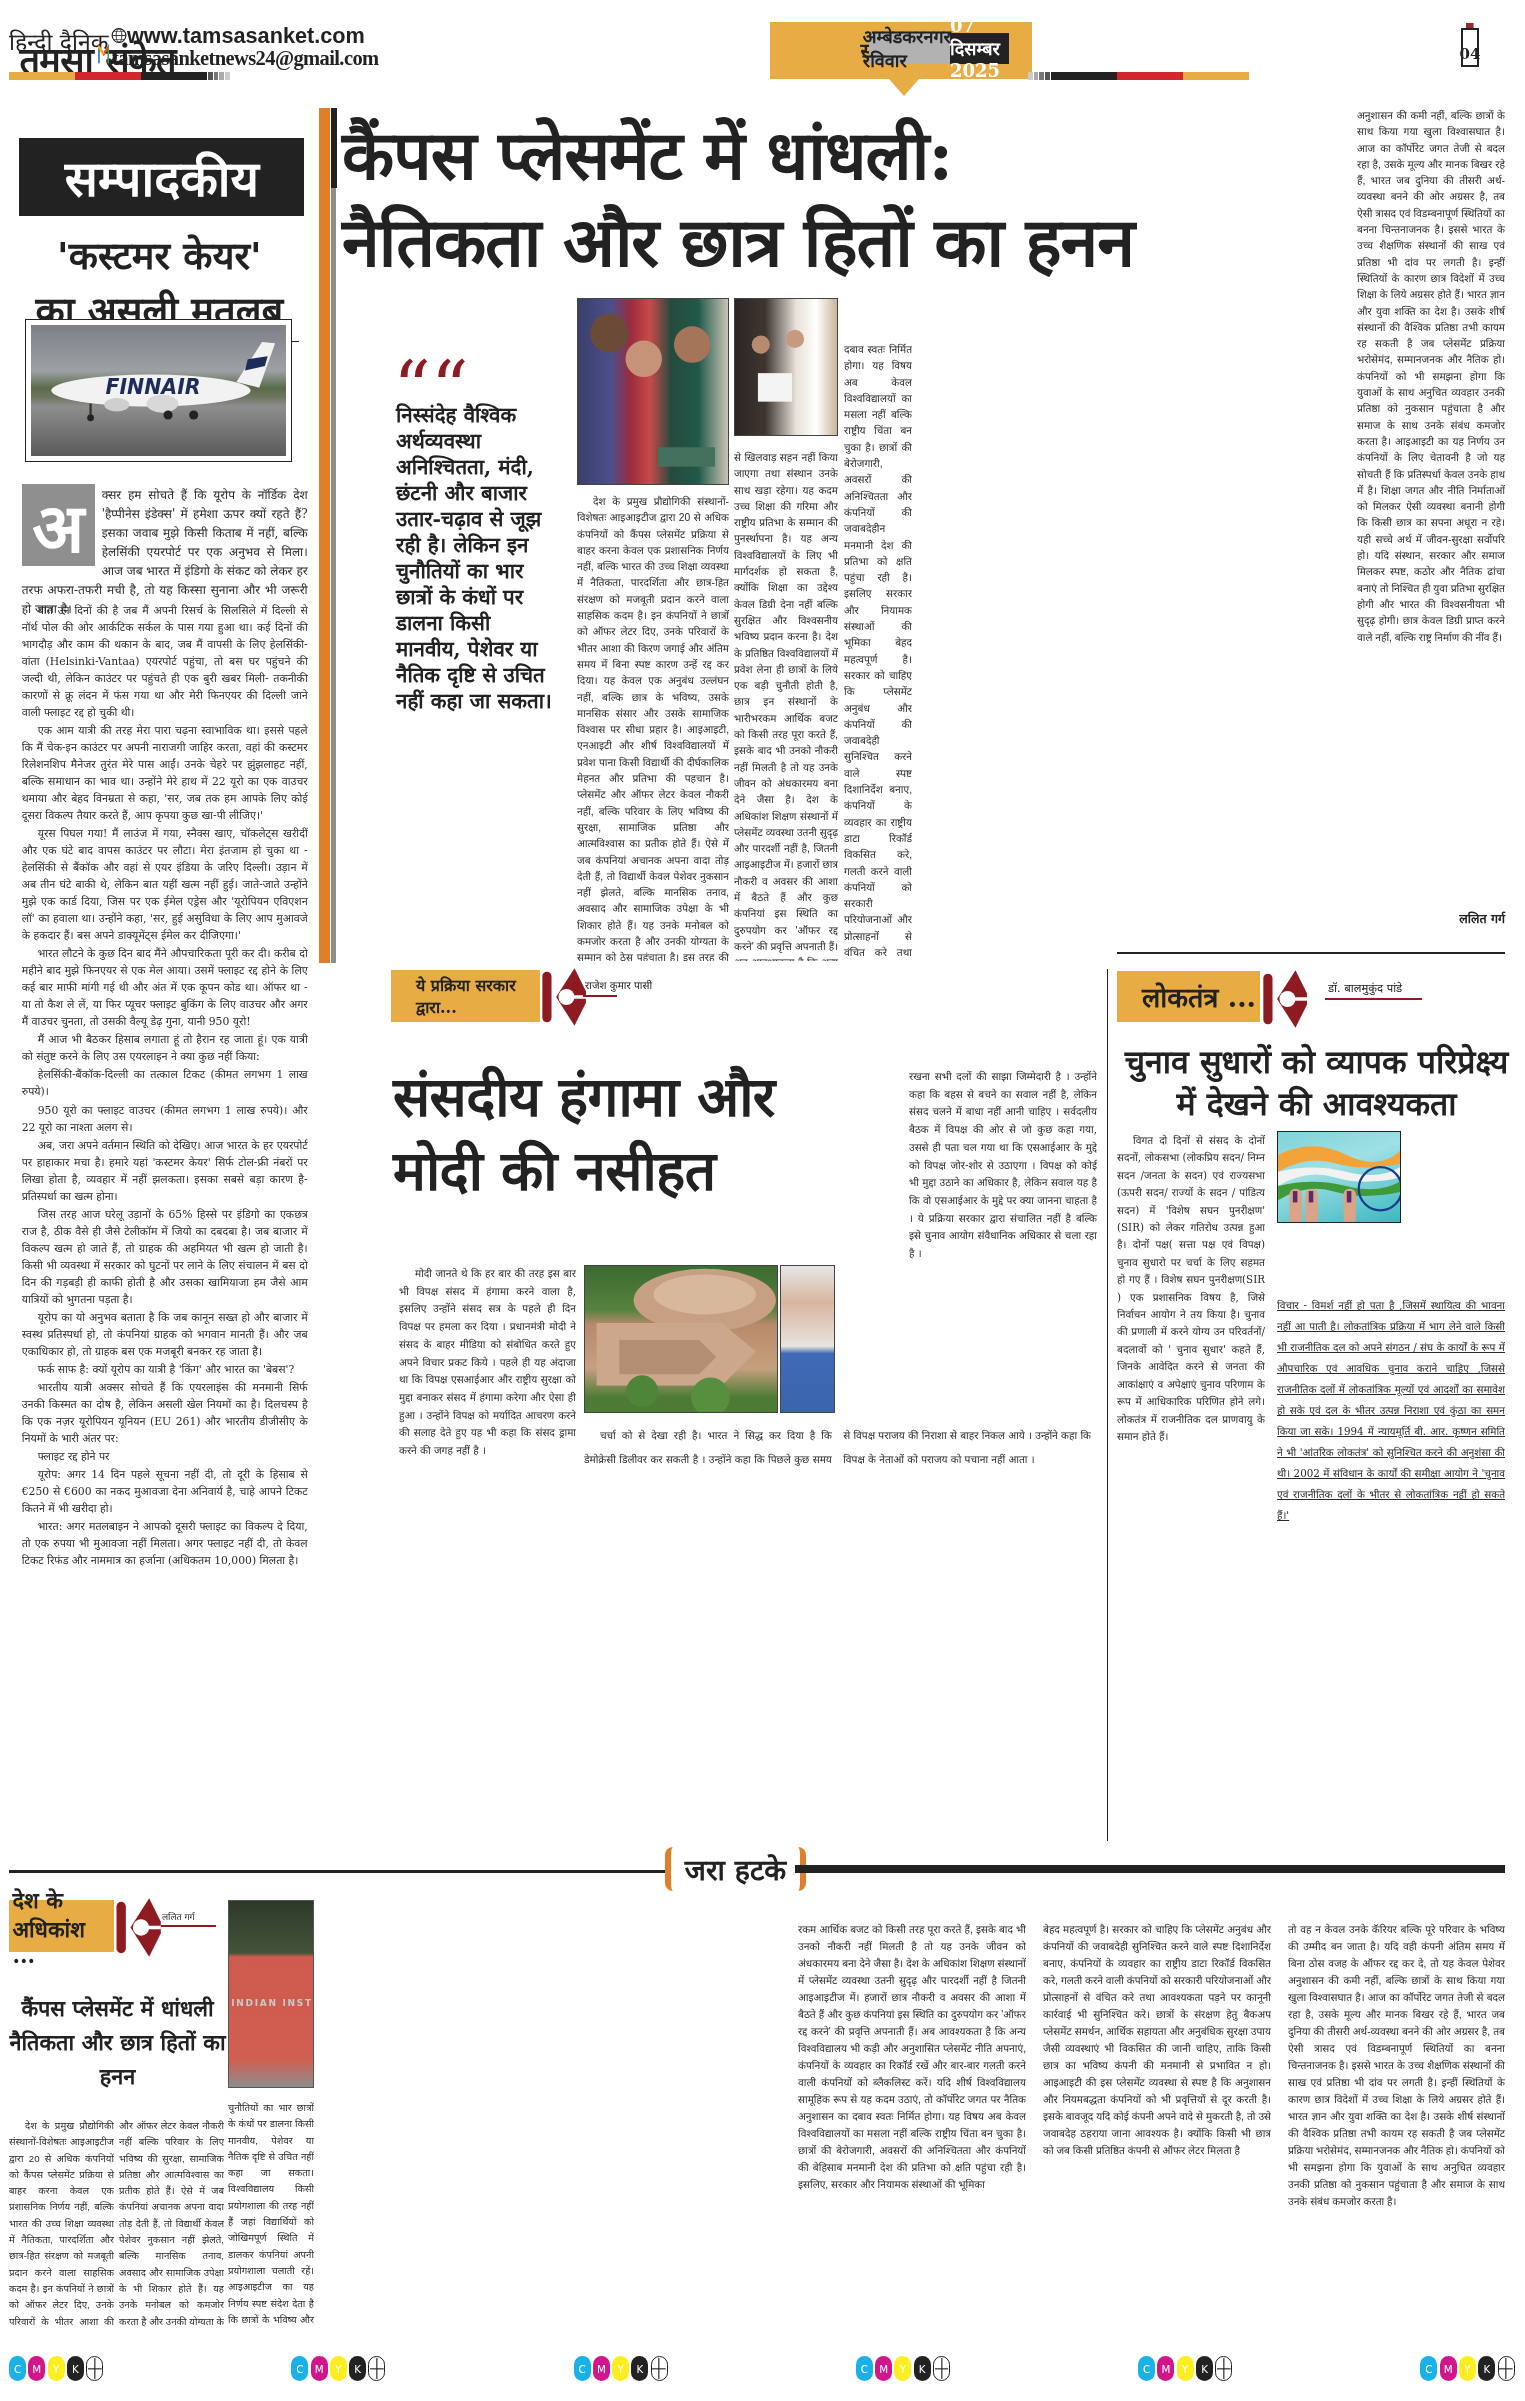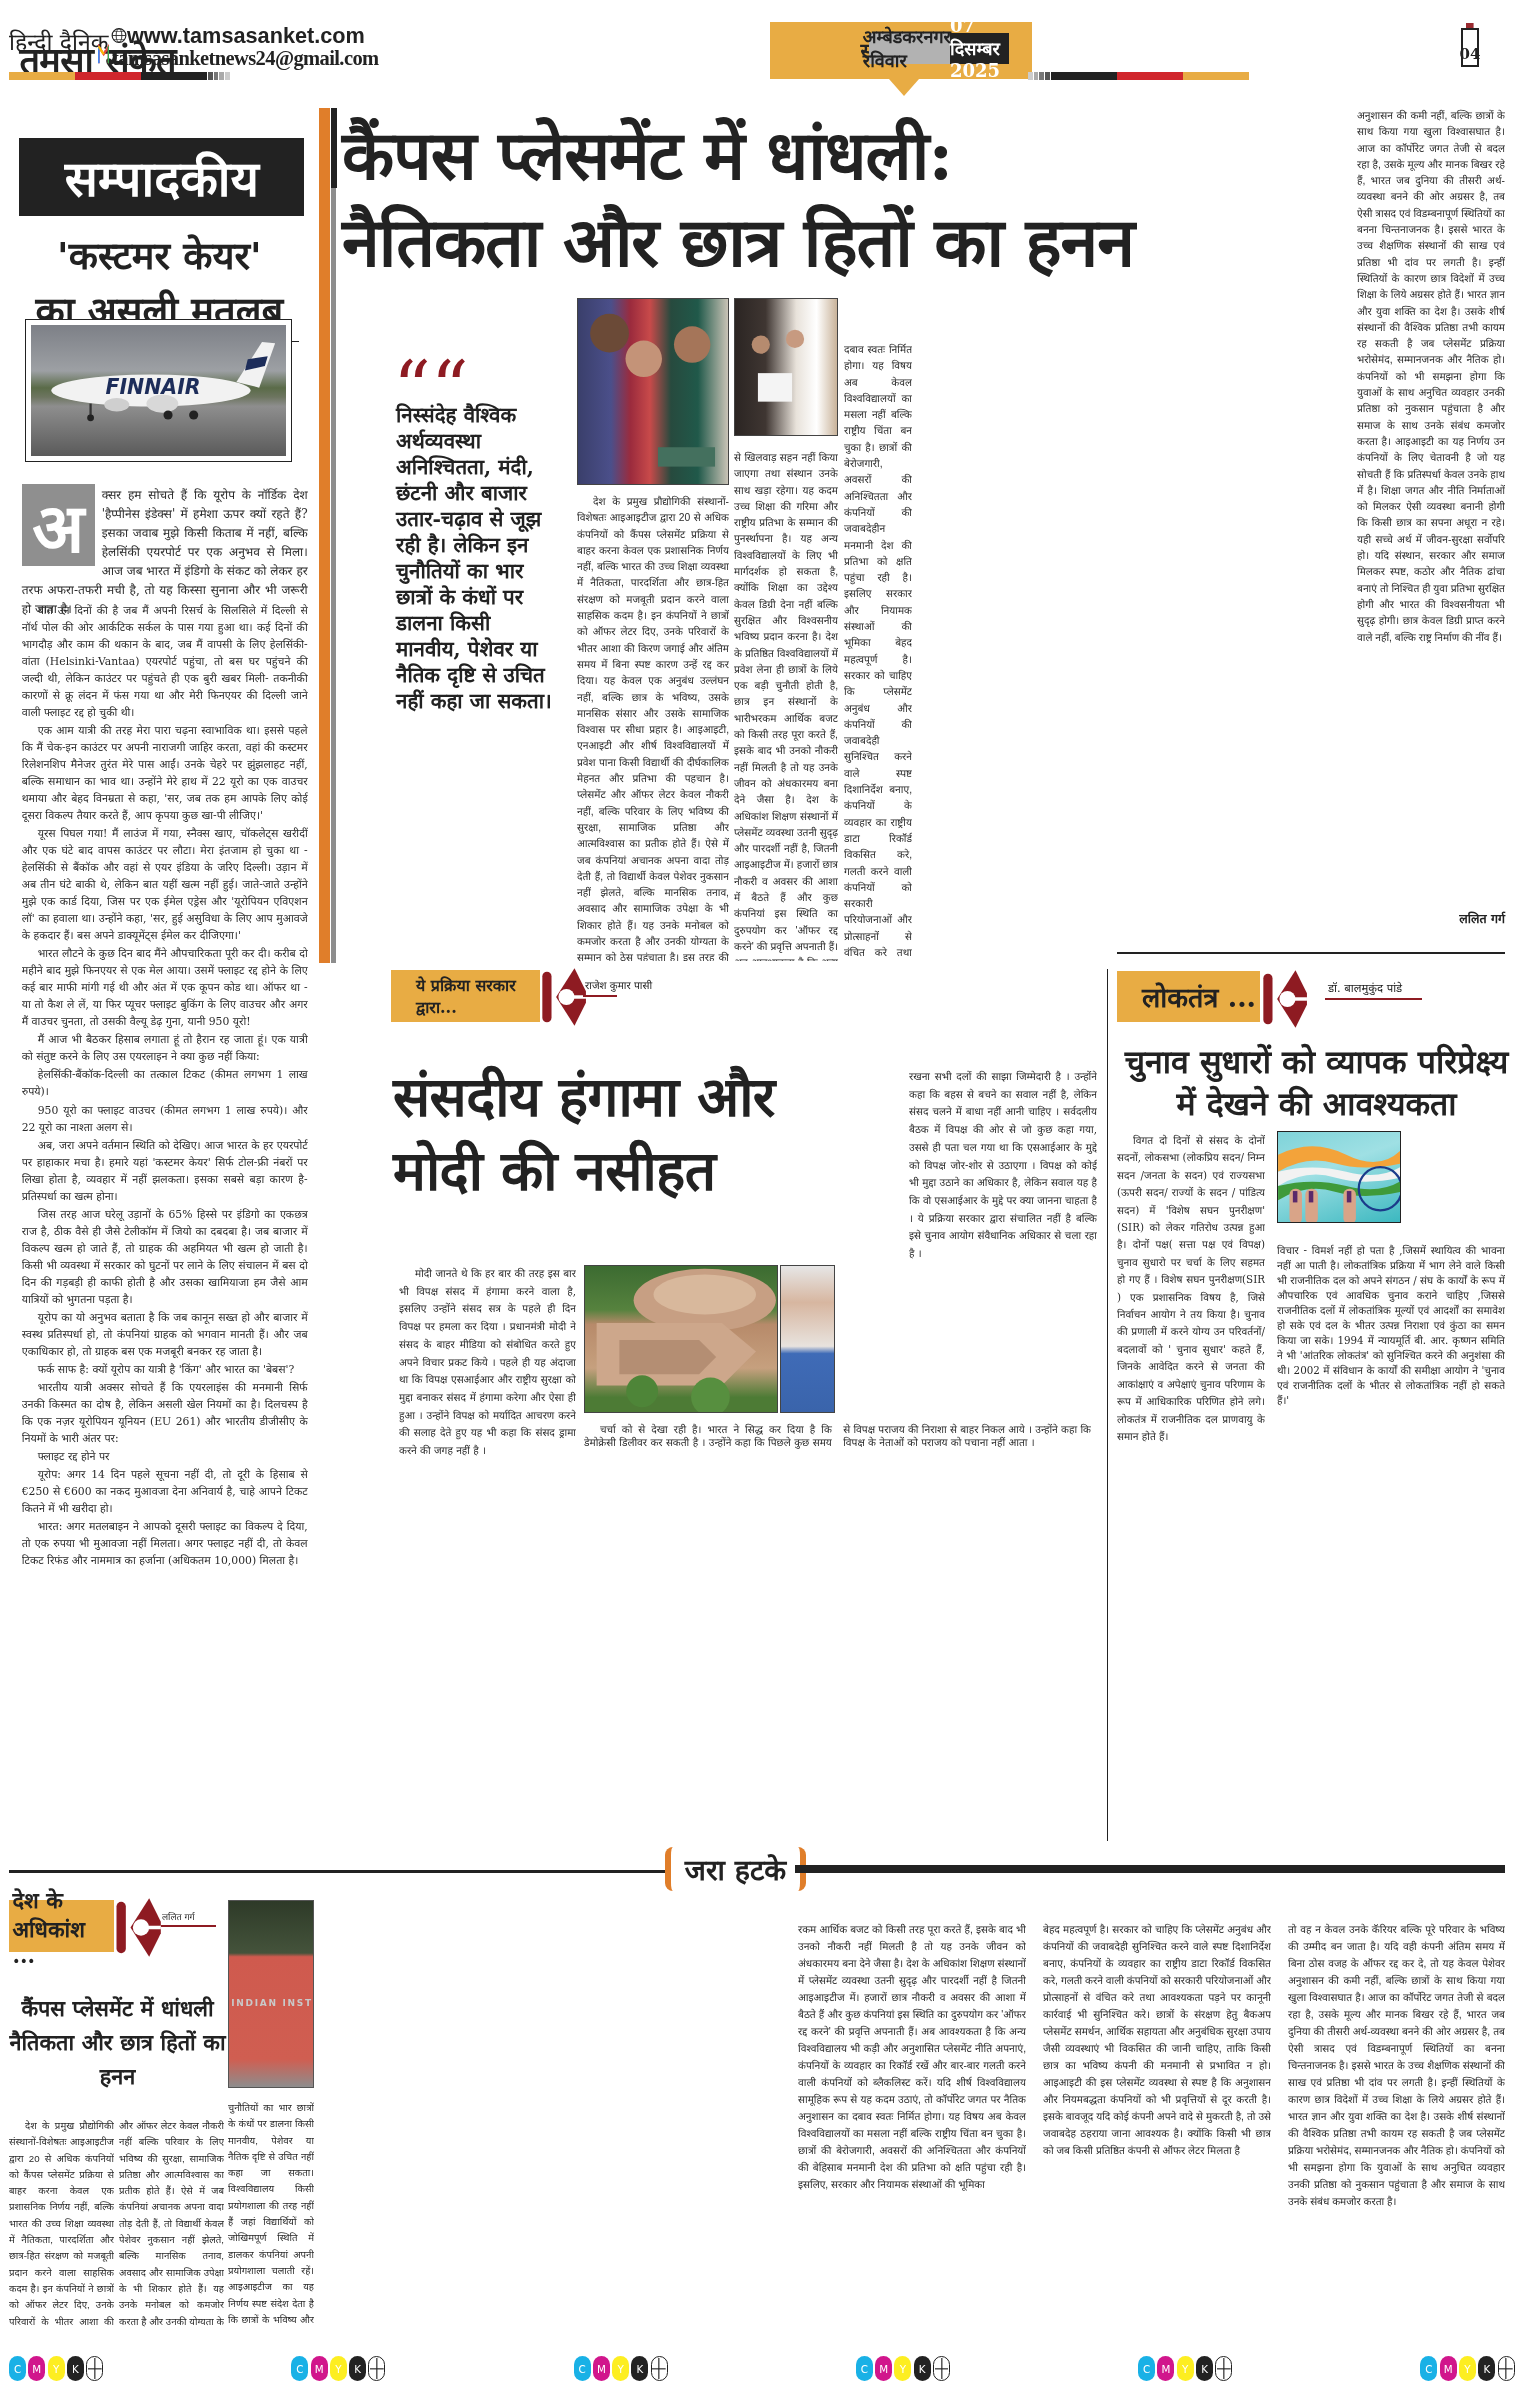--- a/index.html
+++ b/index.html
@@ -220,21 +220,21 @@
     <polygon points="60,130 200,130 230,160 200,190 60,190" fill="#b48e73"></polygon>
     <circle cx="100" cy="220" r="28" fill="#4e8538"></circle>
       <circle cx="220" cy="230" r="34" fill="#578f3f"></circle>
   </svg>
 </div>
 <div class="photo" style="left:780px;top:1265px;width:55px;height:148px;background:linear-gradient(#e6e6e6 0%,#d7b6a0 25%,#e8e3de 55%,#3f6bb7 60%,#3a64ab 100%);"></div>
 
 <div class="abs body-text" style="left:399px;top:1265px;width:177px;height:599px;overflow:hidden;font-size:10.3px;line-height:17.7px;">
   <p>मोदी जानते थे कि हर बार की तरह इस बार भी विपक्ष संसद में हंगामा करने वाला है, इसलिए उन्होंने संसद सत्र के पहले ही दिन विपक्ष पर हमला कर दिया । प्रधानमंत्री मोदी ने संसद के बाहर मीडिया को संबोधित करते हुए अपने विचार प्रकट किये । पहले ही यह अंदाजा था कि विपक्ष एसआईआर और राष्ट्रीय सुरक्षा को मुद्दा बनाकर संसद में हंगामा करेगा और ऐसा ही हुआ । उन्होंने विपक्ष को मर्यादित आचरण करने की सलाह देते हुए यह भी कहा कि संसद ड्रामा करने की जगह नहीं है ।</p>
 </div>
-<div class="abs body-text" style="left:584px;top:1423px;width:507px;height:422px;overflow:hidden;font-size:10.3px;line-height:13px;columns:2;column-gap:11.4px;">
+<div class="abs body-text" style="left:584px;top:1423px;width:507px;height:422px;overflow:hidden;font-size:10.3px;line-height:24px;columns:2;column-gap:11.4px;">
   <p>चर्चा को से देखा रही है। भारत ने सिद्ध कर दिया है कि डेमोक्रेसी डिलीवर कर सकती है । उन्होंने कहा कि पिछले कुछ समय से विपक्ष पराजय की निराशा से बाहर निकल आये । उन्होंने कहा कि विपक्ष के नेताओं को पराजय को पचाना नहीं आता ।</p>
 </div>
 
 <div class="col-rule" style="left:1107px;top:969px;height:872px;"></div>
 
 <div class="abs kicker" style="left:1117px;top:971px;width:143px;height:51px;">लोकतंत्र ...</div>
 <div class="abs" style="left:1261px;top:968px;width:46px;height:62px;">
   <svg width="46" height="62" viewBox="0 0 80 108">
       <rect x="4" y="10" width="16" height="88" rx="8" fill="#8e1b22"></rect>
       <path d="M28 54 L60 4 L80 44 L80 64 L60 104 Z" fill="#8e1b22"></path>
@@ -261,21 +261,21 @@
       <rect x="115" y="100" width="22" height="62" rx="10" fill="#d9a488"></rect>
     <rect x="26" y="104" width="8" height="20" fill="#5b2a6b"></rect>
       <rect x="54" y="104" width="8" height="20" fill="#5b2a6b"></rect>
       <rect x="121" y="104" width="8" height="20" fill="#5b2a6b"></rect>
   </svg>
 </div>
 
 <div class="abs body-text" style="left:1117px;top:1132px;width:148px;height:713px;overflow:hidden;font-size:10.3px;line-height:17.4px;">
   <p>विगत दो दिनों से संसद के दोनों सदनों, लोकसभा (लोकप्रिय सदन/ निम्न सदन /जनता के सदन) एवं राज्यसभा (ऊपरी सदन/ राज्यों के सदन / पांडित्य सदन) में 'विशेष सघन पुनरीक्षण' (SIR) को लेकर गतिरोध उत्पन्न हुआ है। दोनों पक्ष( सत्ता पक्ष एवं विपक्ष) चुनाव सुधारो पर चर्चा के लिए सहमत हो गए हैं । विशेष सघन पुनरीक्षण(SIR ) एक प्रशासनिक विषय है, जिसे निर्वाचन आयोग ने तय किया है। चुनाव की प्रणाली में करने योग्य उन परिवर्तनों/ बदलावों को ' चुनाव सुधार' कहते हैं, जिनके आवेदित करने से जनता की आकांक्षाएं व अपेक्षाएं चुनाव परिणाम के रूप में आधिकारिक परिणित होने लगे। लोकतंत्र में राजनीतिक दल प्राणवायु के समान होते हैं।</p>
 </div>
-<div class="abs body-text" style="left:1277px;top:1243px;width:228px;height:602px;overflow:hidden;font-size:10.3px;line-height:15px;">
+<div class="abs body-text" style="left:1277px;top:1295px;width:228px;height:602px;overflow:hidden;font-size:10.3px;line-height:21px;text-decoration:underline;">
   <p style="text-indent:0;">विचार - विमर्श नहीं हो पता है ,जिसमें स्थायित्व की भावना नहीं आ पाती है। लोकतांत्रिक प्रक्रिया में भाग लेने वाले किसी भी राजनीतिक दल को अपने संगठन / संघ के कार्यों के रूप में औपचारिक एवं आवधिक चुनाव कराने चाहिए ,जिससे राजनीतिक दलों में लोकतांत्रिक मूल्यों एवं आदर्शों का समावेश हो सके एवं दल के भीतर उत्पन्न निराशा एवं कुंठा का समन किया जा सके। 1994 में न्यायमूर्ति बी. आर. कृष्णन समिति ने भी 'आंतरिक लोकतंत्र' को सुनिश्चित करने की अनुशंसा की थी। 2002 में संविधान के कार्यों की समीक्षा आयोग ने 'चुनाव एवं राजनीतिक दलों के भीतर से लोकतांत्रिक नहीं हो सकते हैं।'</p>
 </div>
 
 <div class="abs" style="left:9px;top:1870px;width:667px;height:2.9px;background:#222;"></div>
 <div class="abs zara-tab" style="left:665px;top:1847px;width:141px;height:44px;">जरा हटके</div>
 <div class="abs" style="left:795px;top:1865px;width:710px;height:8px;background:#222;"></div>
 
 <div class="abs kicker" style="left:9px;top:1900px;width:105px;height:52px;font-size:21.7px;padding-left:3.4px;">देश के अधिकांश ...</div>
 <div class="abs" style="left:114px;top:1896px;width:47px;height:63px;">
   <svg width="47" height="63" viewBox="0 0 80 108">

